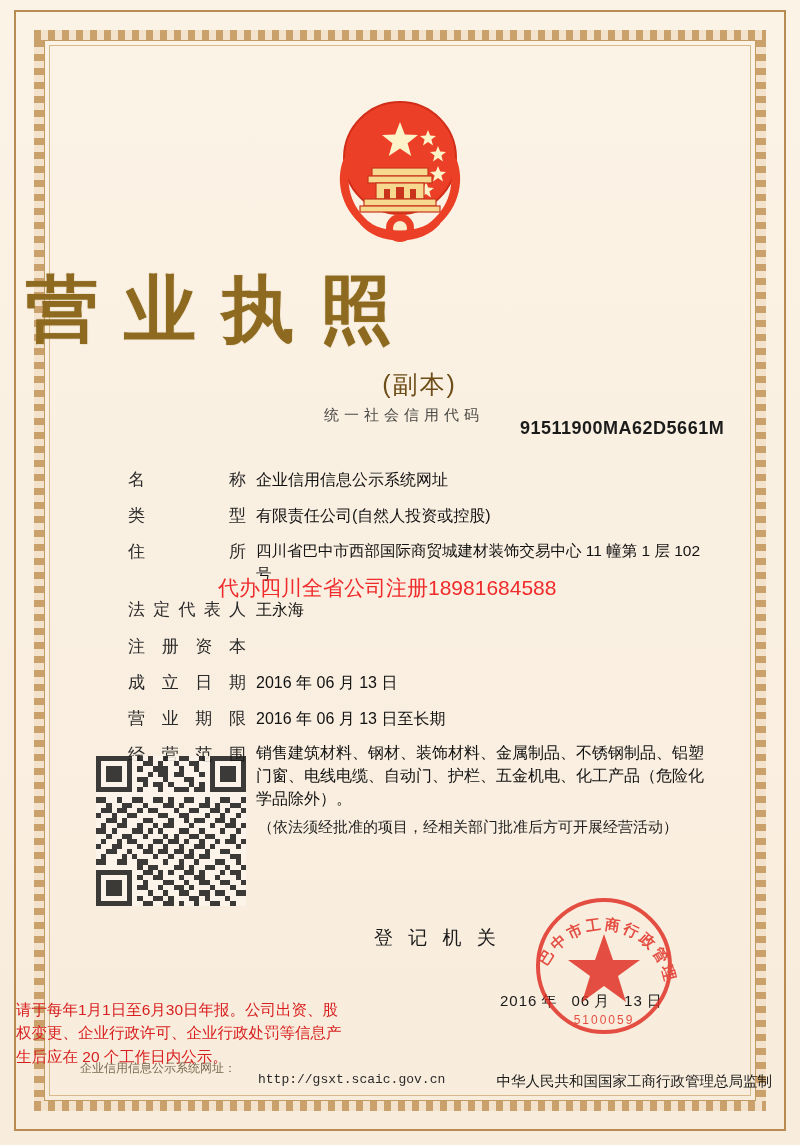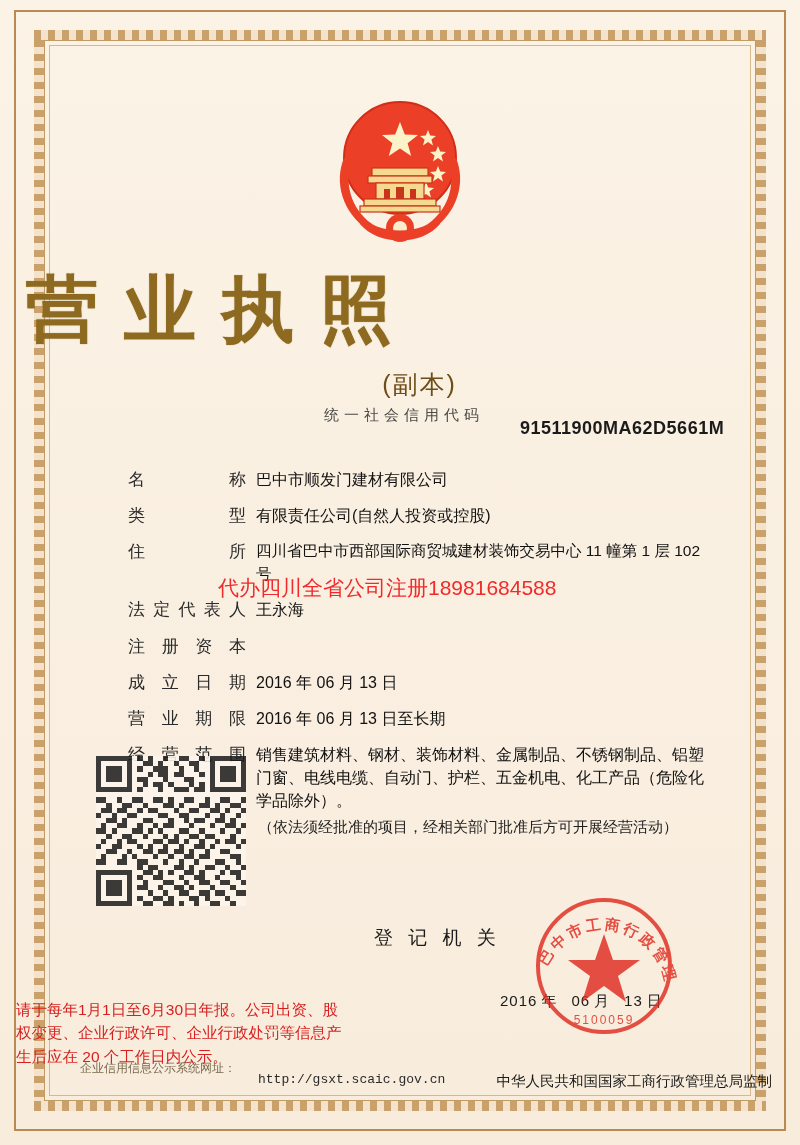--- a/index.html
+++ b/index.html
@@ -73,21 +73,21 @@
     font-size:17px;color:#2b2b2b;
     display:flex;justify-content:space-between;
     letter-spacing:0;
   }
   .row .label span{display:inline-block;}
   .row .value{
     font-size:16px;color:#111;line-height:1.45;
     padding-left:10px;flex:1;
   }
   .row .value.small{font-size:15.5px;}
-  .scope{line-height:1.55;}
+  .scope{line-height:1.55;font-family:Liberation Mono, monospace;}
   .note{
     position:absolute;left:258px;top:818px;
     font-size:15px;color:#1d1d1d;
   }
 
   
   .overlay-ad{
     position:absolute;left:218px;top:574px;
     font-size:21px;color:#ef2b2b;font-weight:normal;
     letter-spacing:0;white-space:nowrap;
@@ -188,21 +188,21 @@
   <div class="credit-label">统一社会信用代码</div>
   <div class="credit-code">91511900MA62D5661M</div>
 
   <div class="fields">
 
     <div class="row">
       <div class="label">
           <span>名</span>
           <span>称</span>
         </div>
-      <div class="value">巴中市顺发门建材有限公司</div>
+      <div class="value">企业信用信息公示系统网址</div>
     </div>
 
     <div class="row">
       <div class="label">
           <span>类</span>
           <span>型</span>
         </div>
       <div class="value">有限责任公司(自然人投资或控股)</div>
     </div>
 

